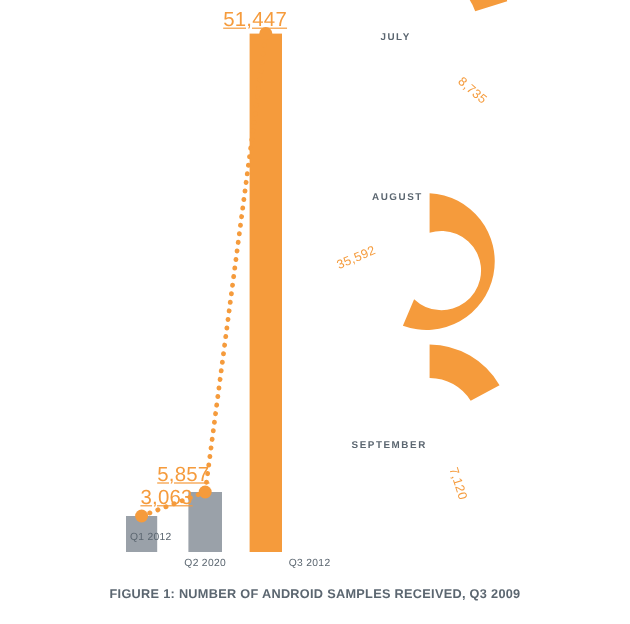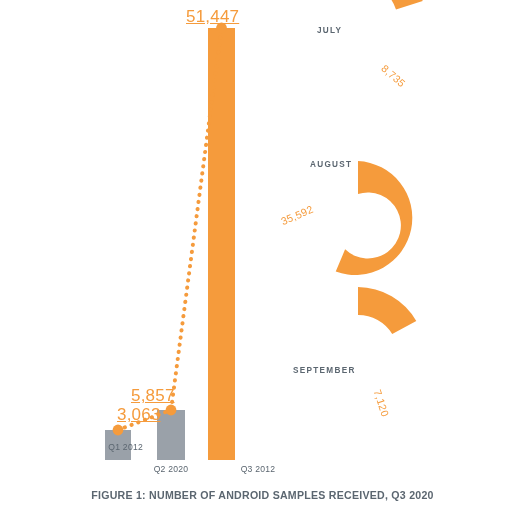--- a/index.html
+++ b/index.html
@@ -157,15 +157,15 @@
 
     <div class="month-label" style="left:28px; top:366px;">SEPTEMBER</div>
 
     <div class="donut-value" style="left:122px; top:62px; transform: rotate(41deg); transform-origin: left top;">8,735</div>
 
     <div class="donut-value" style="left:14px; top:216px; transform: rotate(-23deg); transform-origin: left top;">35,592</div>
 
     <div class="donut-value" style="left:118px; top:388px; transform: rotate(72deg); transform-origin: left top;">7,120</div>
   </div>
 
-  <div class="caption">FIGURE 1: NUMBER OF ANDROID SAMPLES RECEIVED, Q3 2020</div>
+  <div class="caption">FIGURE 1: NUMBER OF ANDROID SAMPLES RECEIVED, Q3 2009</div>
 
 </div>
 
 </body></html>

